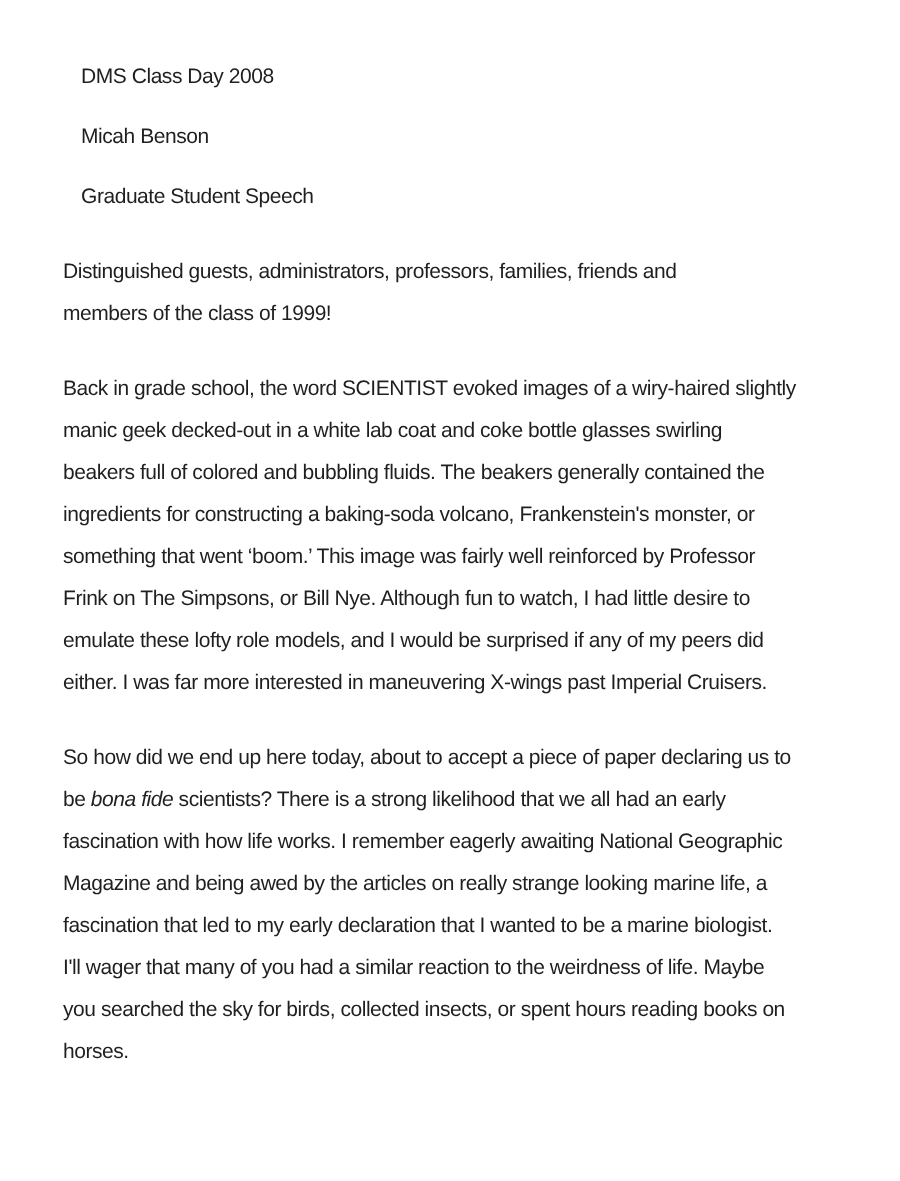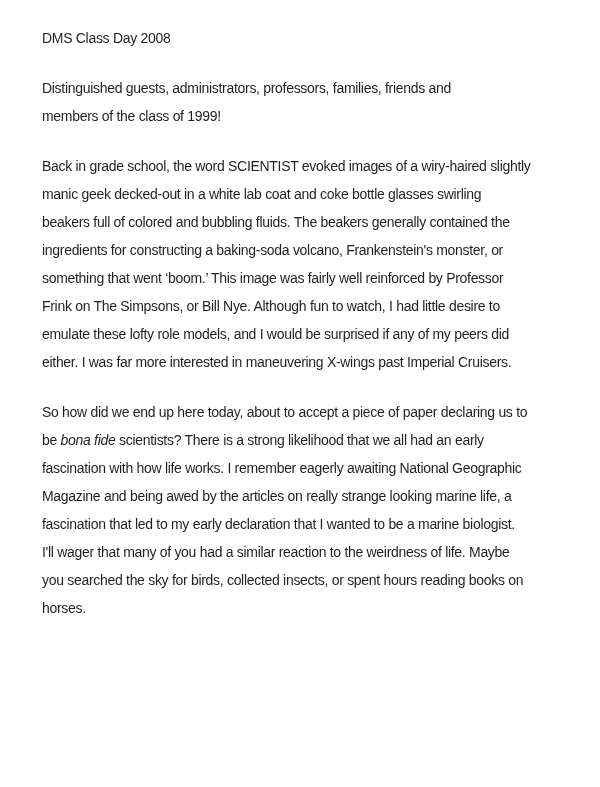--- a/index.html
+++ b/index.html
@@ -26,31 +26,33 @@
     line-height: 28px;
     letter-spacing: -0.3px;
     max-width: 545px;
     white-space: pre-line;
     margin: 0 0 22px 0;
   }
   .doc-header {
     margin-bottom: 22px;
   }
   .doc-header .doc-text {
-    margin: 0;
+    margin: 12px;
   }
   em {
   }
 </style>
 </head>
 <body>
 
 <div class="page">
   <div class="doc-header">
     <div class="doc-text">DMS Class Day 2008</div>
+    <div class="doc-text">Micah Benson</div>
+    <div class="doc-text">Graduate Student Speech</div>
   </div>
 
   <p class="doc-text">Distinguished guests, administrators, professors, families, friends and
 members of the class of 1999!</p>
   <p class="doc-text">Back in grade school, the word SCIENTIST evoked images of a wiry-haired slightly
 manic geek decked-out in a white lab coat and coke bottle glasses swirling
 beakers full of colored and bubbling fluids. The beakers generally contained the
 ingredients for constructing a baking-soda volcano, Frankenstein's monster, or
 something that went ‘boom.’ This image was fairly well reinforced by Professor
 Frink on The Simpsons, or Bill Nye. Although fun to watch, I had little desire to

